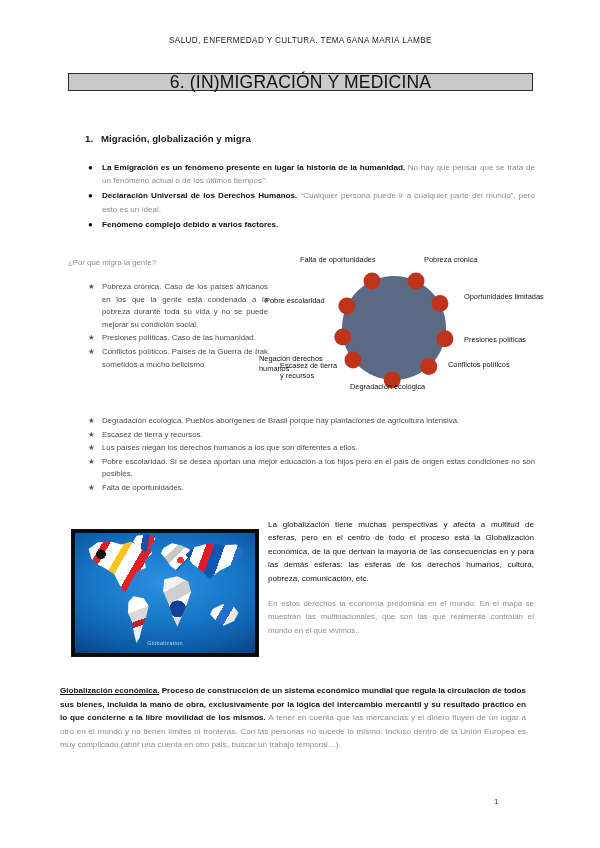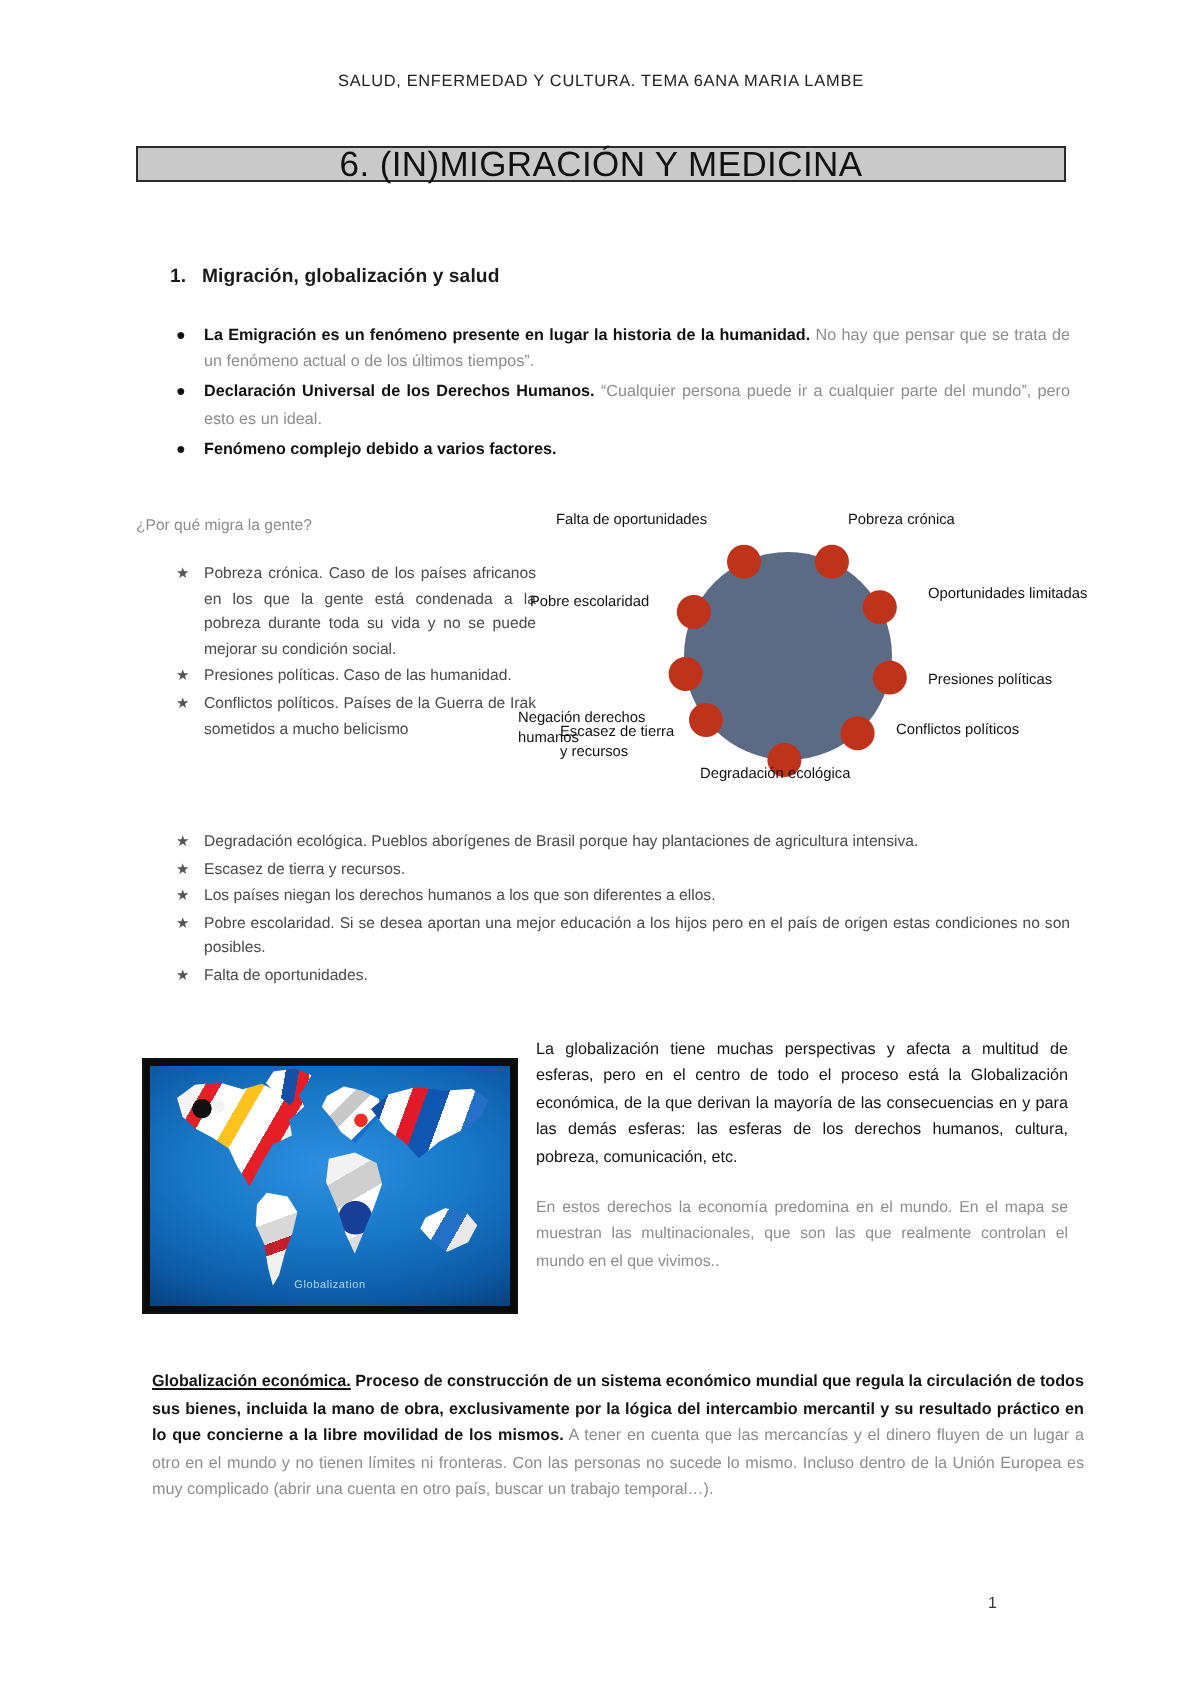--- a/index.html
+++ b/index.html
@@ -258,21 +258,21 @@
     font-size: 7.9px;
     line-height: 13.4px;
     text-align: justify;
     color: #8d8d8d;
     margin: 0;
   }
 
   
   .definition {
     position: absolute;
-    left: 76px;
+    left: 60px;
     top: 684px;
     width: 466px;
   }
   .def-bold {
     font-size: 8.1px;
     line-height: 13.6px;
     text-align: justify;
     color: #141414;
     font-weight: bold;
     margin: 0;
@@ -306,21 +306,21 @@
   <div class="doc-header">
     <span class="left">SALUD, ENFERMEDAD Y CULTURA. TEMA 6</span>
     <span class="right">ANA MARIA LAMBE</span>
   </div>
 
   <div class="title-banner">
     <span class="title-text">6. (IN)MIGRACIÓN Y MEDICINA</span>
   </div>
 
   <div class="section-heading">
-    <span class="num">1.</span><span>Migración, globalización y salud</span>
+    <span class="num">1.</span><span>Migración, globalización y migra</span>
   </div>
 
   <div class="round-bullets">
     <div class="rb-item">
       <span class="rb-dot">●</span>
       <span class="rb-text"><b>La Emigración es un fenómeno presente en lugar la historia de la humanidad.</b><span> No hay que pensar que se trata de un fenómeno actual o de los últimos tiempos”.</span></span>
     </div>
     <div class="rb-item">
       <span class="rb-dot">●</span>
       <span class="rb-text"><b>Declaración Universal de los Derechos Humanos.</b><span> “Cualquier persona puede ir a cualquier parte del mundo”, pero esto es un ideal.</span></span>
@@ -379,21 +379,21 @@
           <circle cx="148.0" cy="24.9" r="8.5" fill="#c0331b"></circle>
           <circle cx="78.9" cy="50.0" r="8.5" fill="#c0331b"></circle>
           <circle cx="171.9" cy="47.6" r="8.5" fill="#c0331b"></circle>
           <circle cx="74.8" cy="81.0" r="8.5" fill="#c0331b"></circle>
           <circle cx="176.9" cy="82.8" r="8.5" fill="#c0331b"></circle>
           <circle cx="85.0" cy="104.0" r="8.5" fill="#c0331b"></circle>
           <circle cx="160.8" cy="110.6" r="8.5" fill="#c0331b"></circle>
           <circle cx="124.2" cy="124.0" r="8.5" fill="#c0331b"></circle>
         </g>
     </svg>
-    <div class="dg-label" style="left:10px;  top:-1px;">Falta de oportunidades</div>
+    <div class="dg-label" style="left:32px;  top:-1px;">Falta de oportunidades</div>
     <div class="dg-label" style="left:156px; top:-1px;">Pobreza crónica</div>
     <div class="dg-label" style="left:-3px;  top:40px;">Pobre escolaridad</div>
     <div class="dg-label" style="left:196px; top:36px;">Oportunidades limitadas</div>
     <div class="dg-label" style="left:-9px;  top:70px;margin-top:28px;">Negación derechos
 humanos</div>
     <div class="dg-label" style="left:196px; top:79px;">Presiones políticas</div>
     <div class="dg-label" style="left:12px;  top:105px;">Escasez de tierra
 y recursos</div>
     <div class="dg-label" style="left:180px; top:104px;">Conflictos políticos</div>
     <div class="dg-label" style="left:82px;  top:126px;">Degradación ecológica</div>

